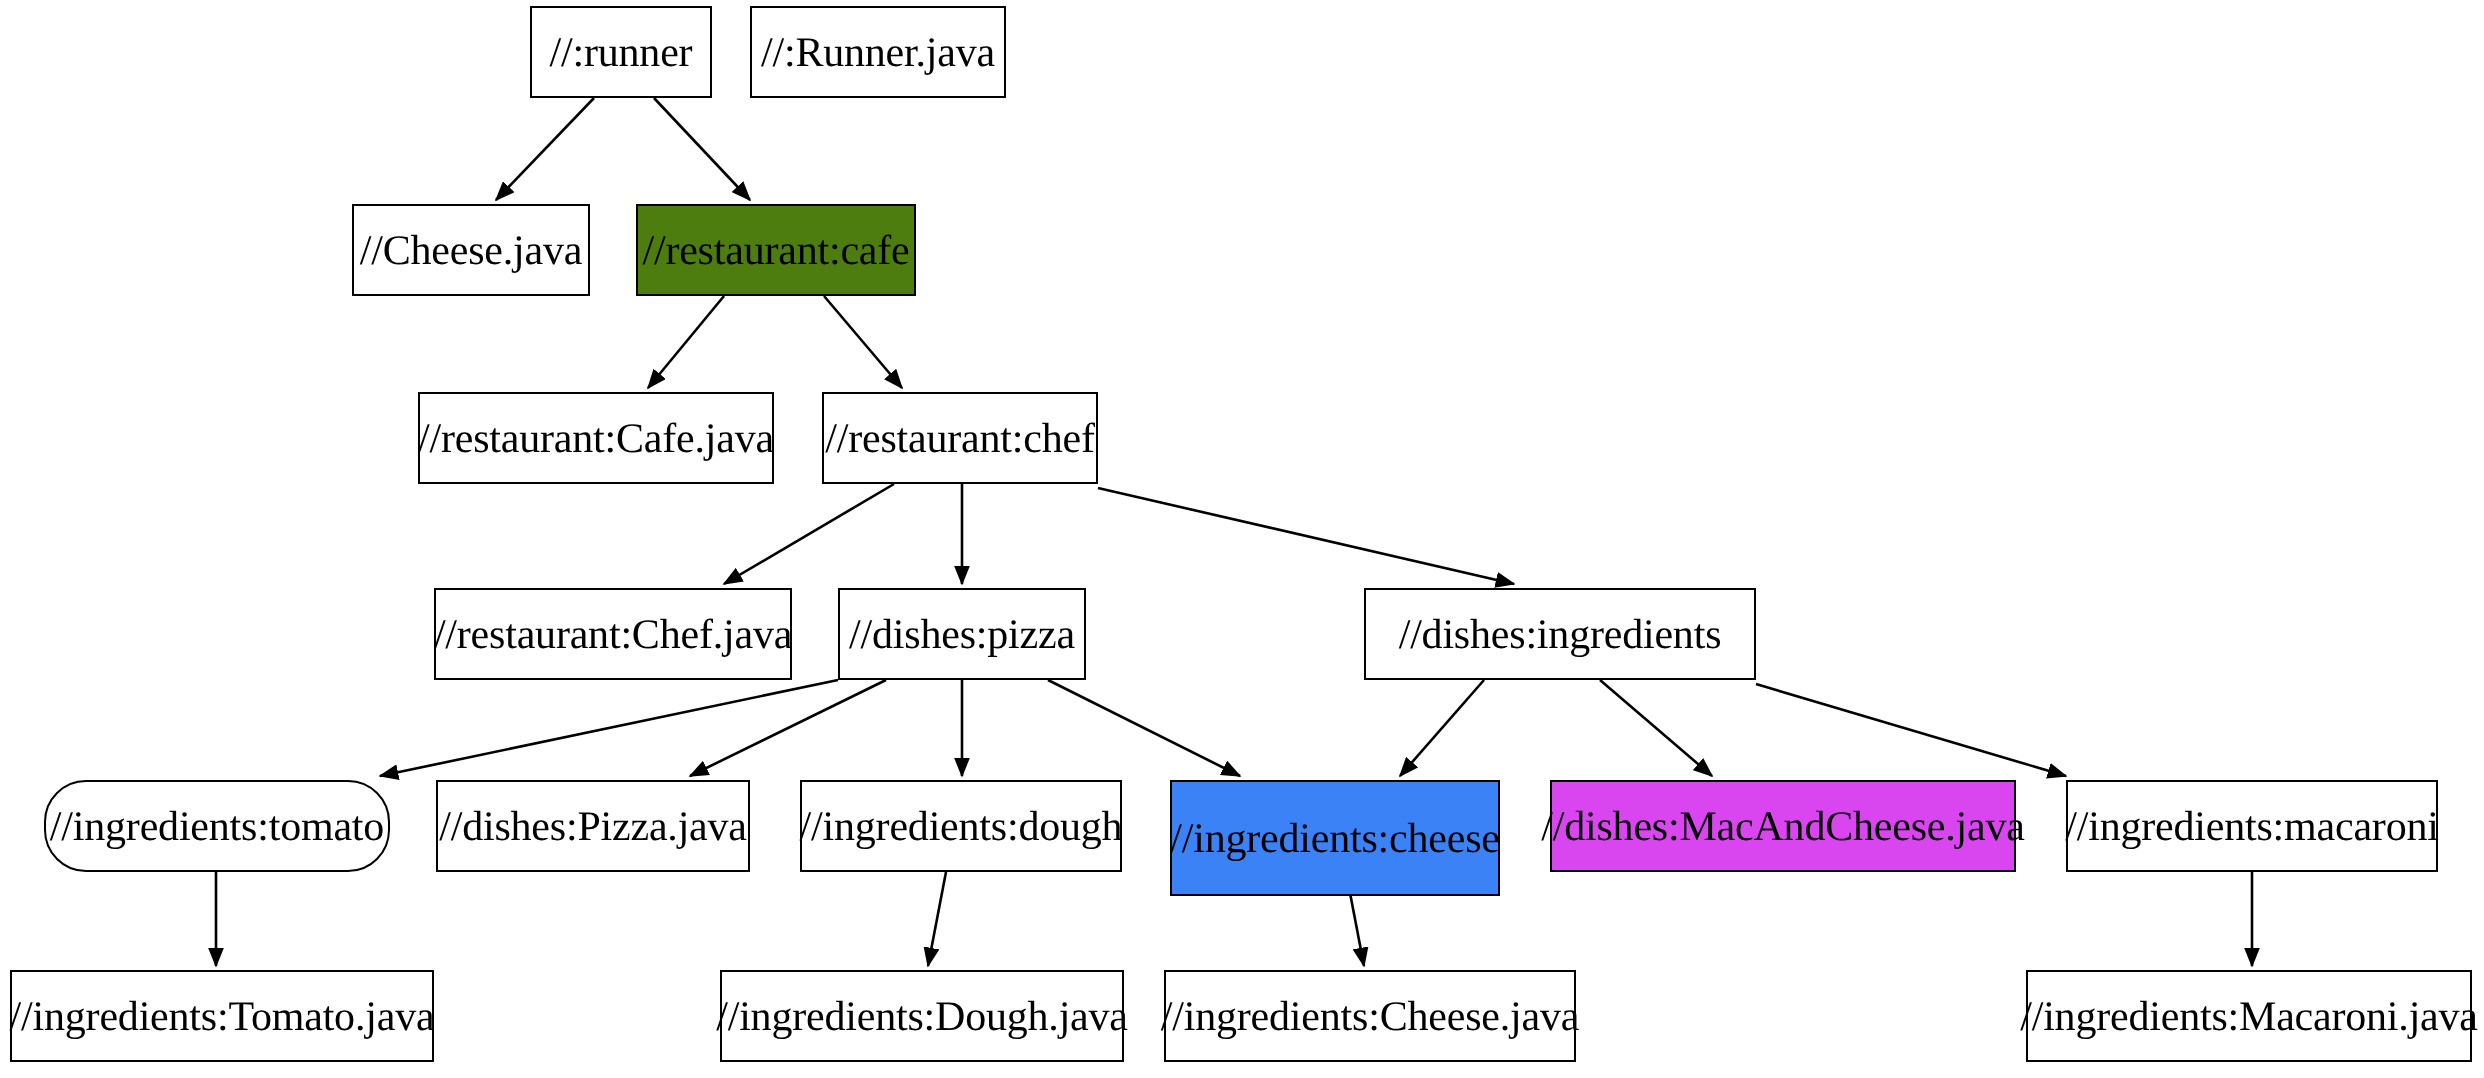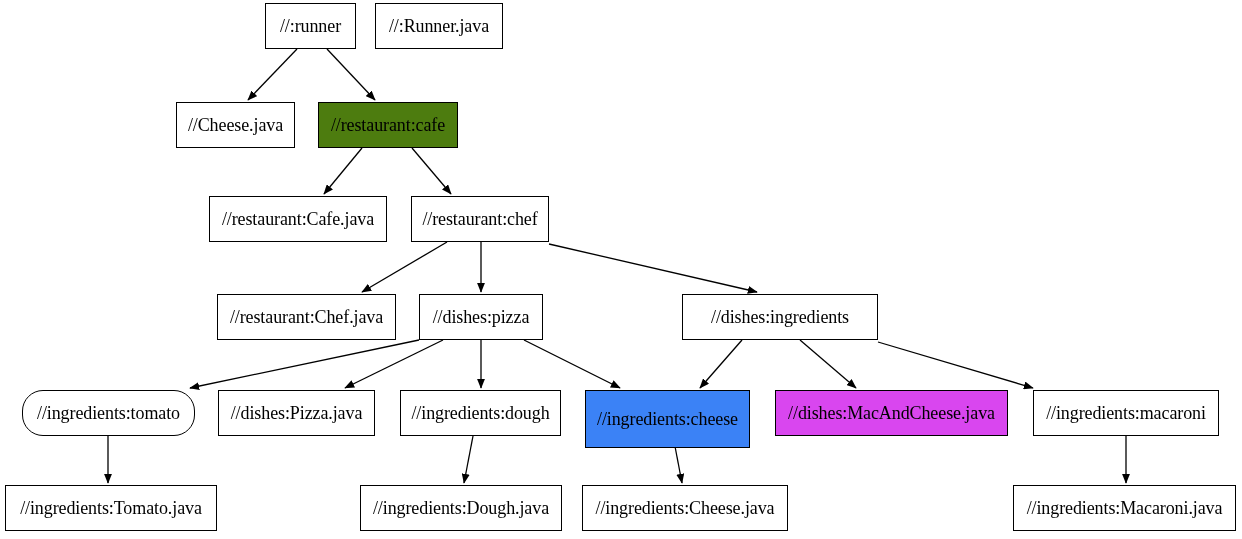--- a/index.html
+++ b/index.html
@@ -34,21 +34,21 @@
     position: absolute;
     box-sizing: border-box;
     background: #ffffff;
     border: 1px solid #000000;
     display: flex;
     align-items: center;
     justify-content: center;
   }
   .graph-node .node-label {
     font-family: "Liberation Serif", "DejaVu Serif", serif;
-    font-size: 18px;
+    font-size: 21px;
     line-height: 1;
     color: #000000;
     white-space: nowrap;
     letter-spacing: -0.1px;
   }
 </style>
 </head>
 <body>
 
 <div id="graph-root" style="width: 1242px; height: 539px; background: rgb(255, 255, 255);">

